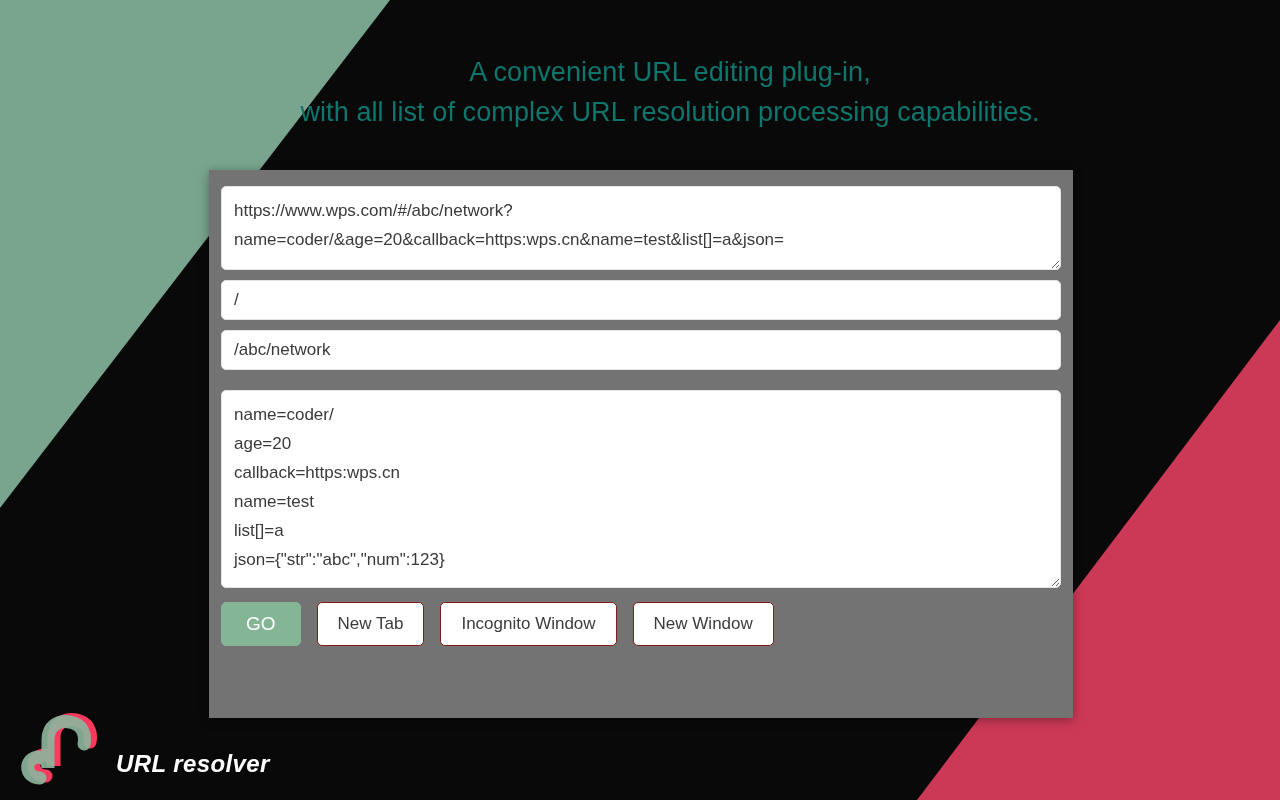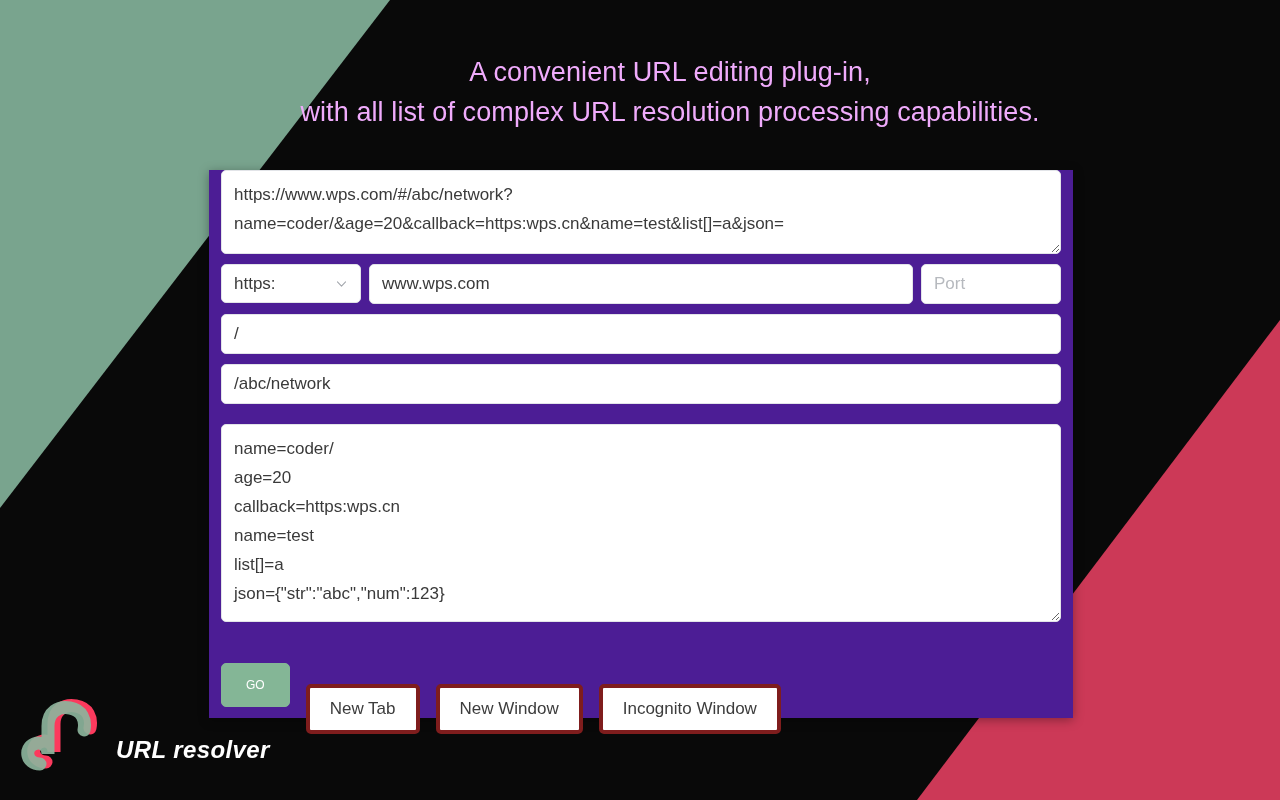--- a/index.html
+++ b/index.html
@@ -23,36 +23,36 @@
   }
   #bg-pink {
     right: 0; bottom: 0; width: 370px; height: 480px;
   }
 
   
   #headline {
     position: absolute;
     left: 0; right: 0; top: 52px;
     text-align: center;
-    color: #f0abfc;
+    color: #0f766e;
     font-size: 27px;
     line-height: 40px;
     font-weight: 400;
     letter-spacing: 0.1px;
     padding-left: 60px;
   }
   #headline .hl-line { display: block; white-space: nowrap; }
 
   
   #plugin-panel {
     position: absolute;
     left: 209px; top: 170px;
     width: 864px; height: 548px;
-    background: #4c1d95;
-    padding: 0 12px 0 12px;
+    background: #737373;
+    padding: 16px 12px 0 12px;
     box-shadow: 0 2px 10px rgba(0,0,0,0.35);
   }
 
   .field-row { display: flex; gap: 8px; margin-bottom: 10px; }
 
   .inp {
     font-family: "Liberation Sans", "DejaVu Sans", sans-serif;
     font-size: 17px;
     color: #3a3a3a;
     background: #fff;
@@ -102,33 +102,32 @@
     border-radius: 5px;
     padding: 10px 20px;
     cursor: pointer;
     line-height: 22px;
   }
   #go-button {
     background: #84b696;
     color: #ffffff;
     border: 1px solid #84b696;
     padding-left: 24px; padding-right: 24px;
-    font-size: 12px;
+    font-size: 19px;
   }
   .btn-secondary {
     background: #ffffff;
     color: #3c3c3c;
-    border: 4px solid #7f1d1d;
-    margin-top: 48px;
+    border: 1px solid #7f1d1d;
   }
 
   
   #brand {
     position: absolute;
-    left: 18px; bottom: 26px;
+    left: 18px; bottom: 12px;
     display: flex;
     align-items: flex-end;
     gap: 6px;
   }
   #brand-logo-icon { width: 92px; height: 80px; display: block; }
   #brand-name {
     color: #ffffff;
     font-size: 24px;
     font-weight: bold;
     font-style: italic;
@@ -153,51 +152,37 @@
   <div id="headline">
     <span class="hl-line">A convenient URL editing plug-in,</span>
     <span class="hl-line">with all list of complex URL resolution processing capabilities.</span>
   </div>
 
   <div id="plugin-panel">
 
     <textarea class="inp" id="url-full-input" placeholder="URL" style="">https://www.wps.com/#/abc/network?
 name=coder/&amp;age=20&amp;callback=https:wps.cn&amp;name=test&amp;list[]=a&amp;json=</textarea>
 
-    <div class="field-row">
-      <div id="scheme-select-wrap">
-        <select class="inp" id="scheme-select"><option value="https:">https:</option><option value="http:">http:</option><option value="ftp:">ftp:</option><option value="file:">file:</option></select>
-        <svg id="scheme-chevron" viewBox="0 0 16 16">
-          <path d="M3 5.5 L8 10.5 L13 5.5" fill="none" stroke="#a3a7ad" stroke-width="1.4" stroke-linecap="round" stroke-linejoin="round"></path>
-        </svg>
-      </div>
-      <div id="host-input-wrap">
-        <input class="inp" id="host-input" type="text" placeholder="Host" value="www.wps.com" style="">
-      </div>
-      <div id="port-input-wrap">
-        <input class="inp" id="port-input" type="text" placeholder="Port" style="">
-      </div>
-    </div>
 
     <input class="inp" id="pathname-input" type="text" style="margin-bottom: 10px;" placeholder="Pathname" value="/">
 
     <input class="inp" id="hash-input" type="text" style="margin-bottom: 20px;" placeholder="Hash" value="/abc/network">
 
     <textarea class="inp" id="query-params-input" placeholder="Query params" style="">name=coder/
 age=20
 callback=https:wps.cn
 name=test
 list[]=a
 json={"str":"abc","num":123}</textarea>
 
     <div id="button-row">
       <button class="btn" id="go-button">GO</button>
       <button class="btn btn-secondary">New Tab</button>
+      <button class="btn btn-secondary">Incognito Window</button>
       <button class="btn btn-secondary">New Window</button>
-      <button class="btn btn-secondary">Incognito Window</button>
     </div>
   </div>
 
   <div id="brand">
     <svg id="brand-logo-icon" viewBox="0 0 92 80">
       <path d="M28 68 C14 68 12 52 22 48 C30 45 36 50 36 58 L36 30 C36 16 46 10 58 12 C70 14 74 24 72 34" fill="none" stroke="#fb3a5d" stroke-width="13" stroke-linecap="round"></path>
       <path d="M22 70 C8 70 6 54 16 50 C24 47 30 52 30 60 L30 32 C30 18 40 12 52 14 C64 16 68 26 66 36" fill="none" stroke="#8cb49c" stroke-width="13" stroke-linecap="round" opacity="0.92"></path>
     </svg>
     <div id="brand-name">URL resolver</div>
   </div>

